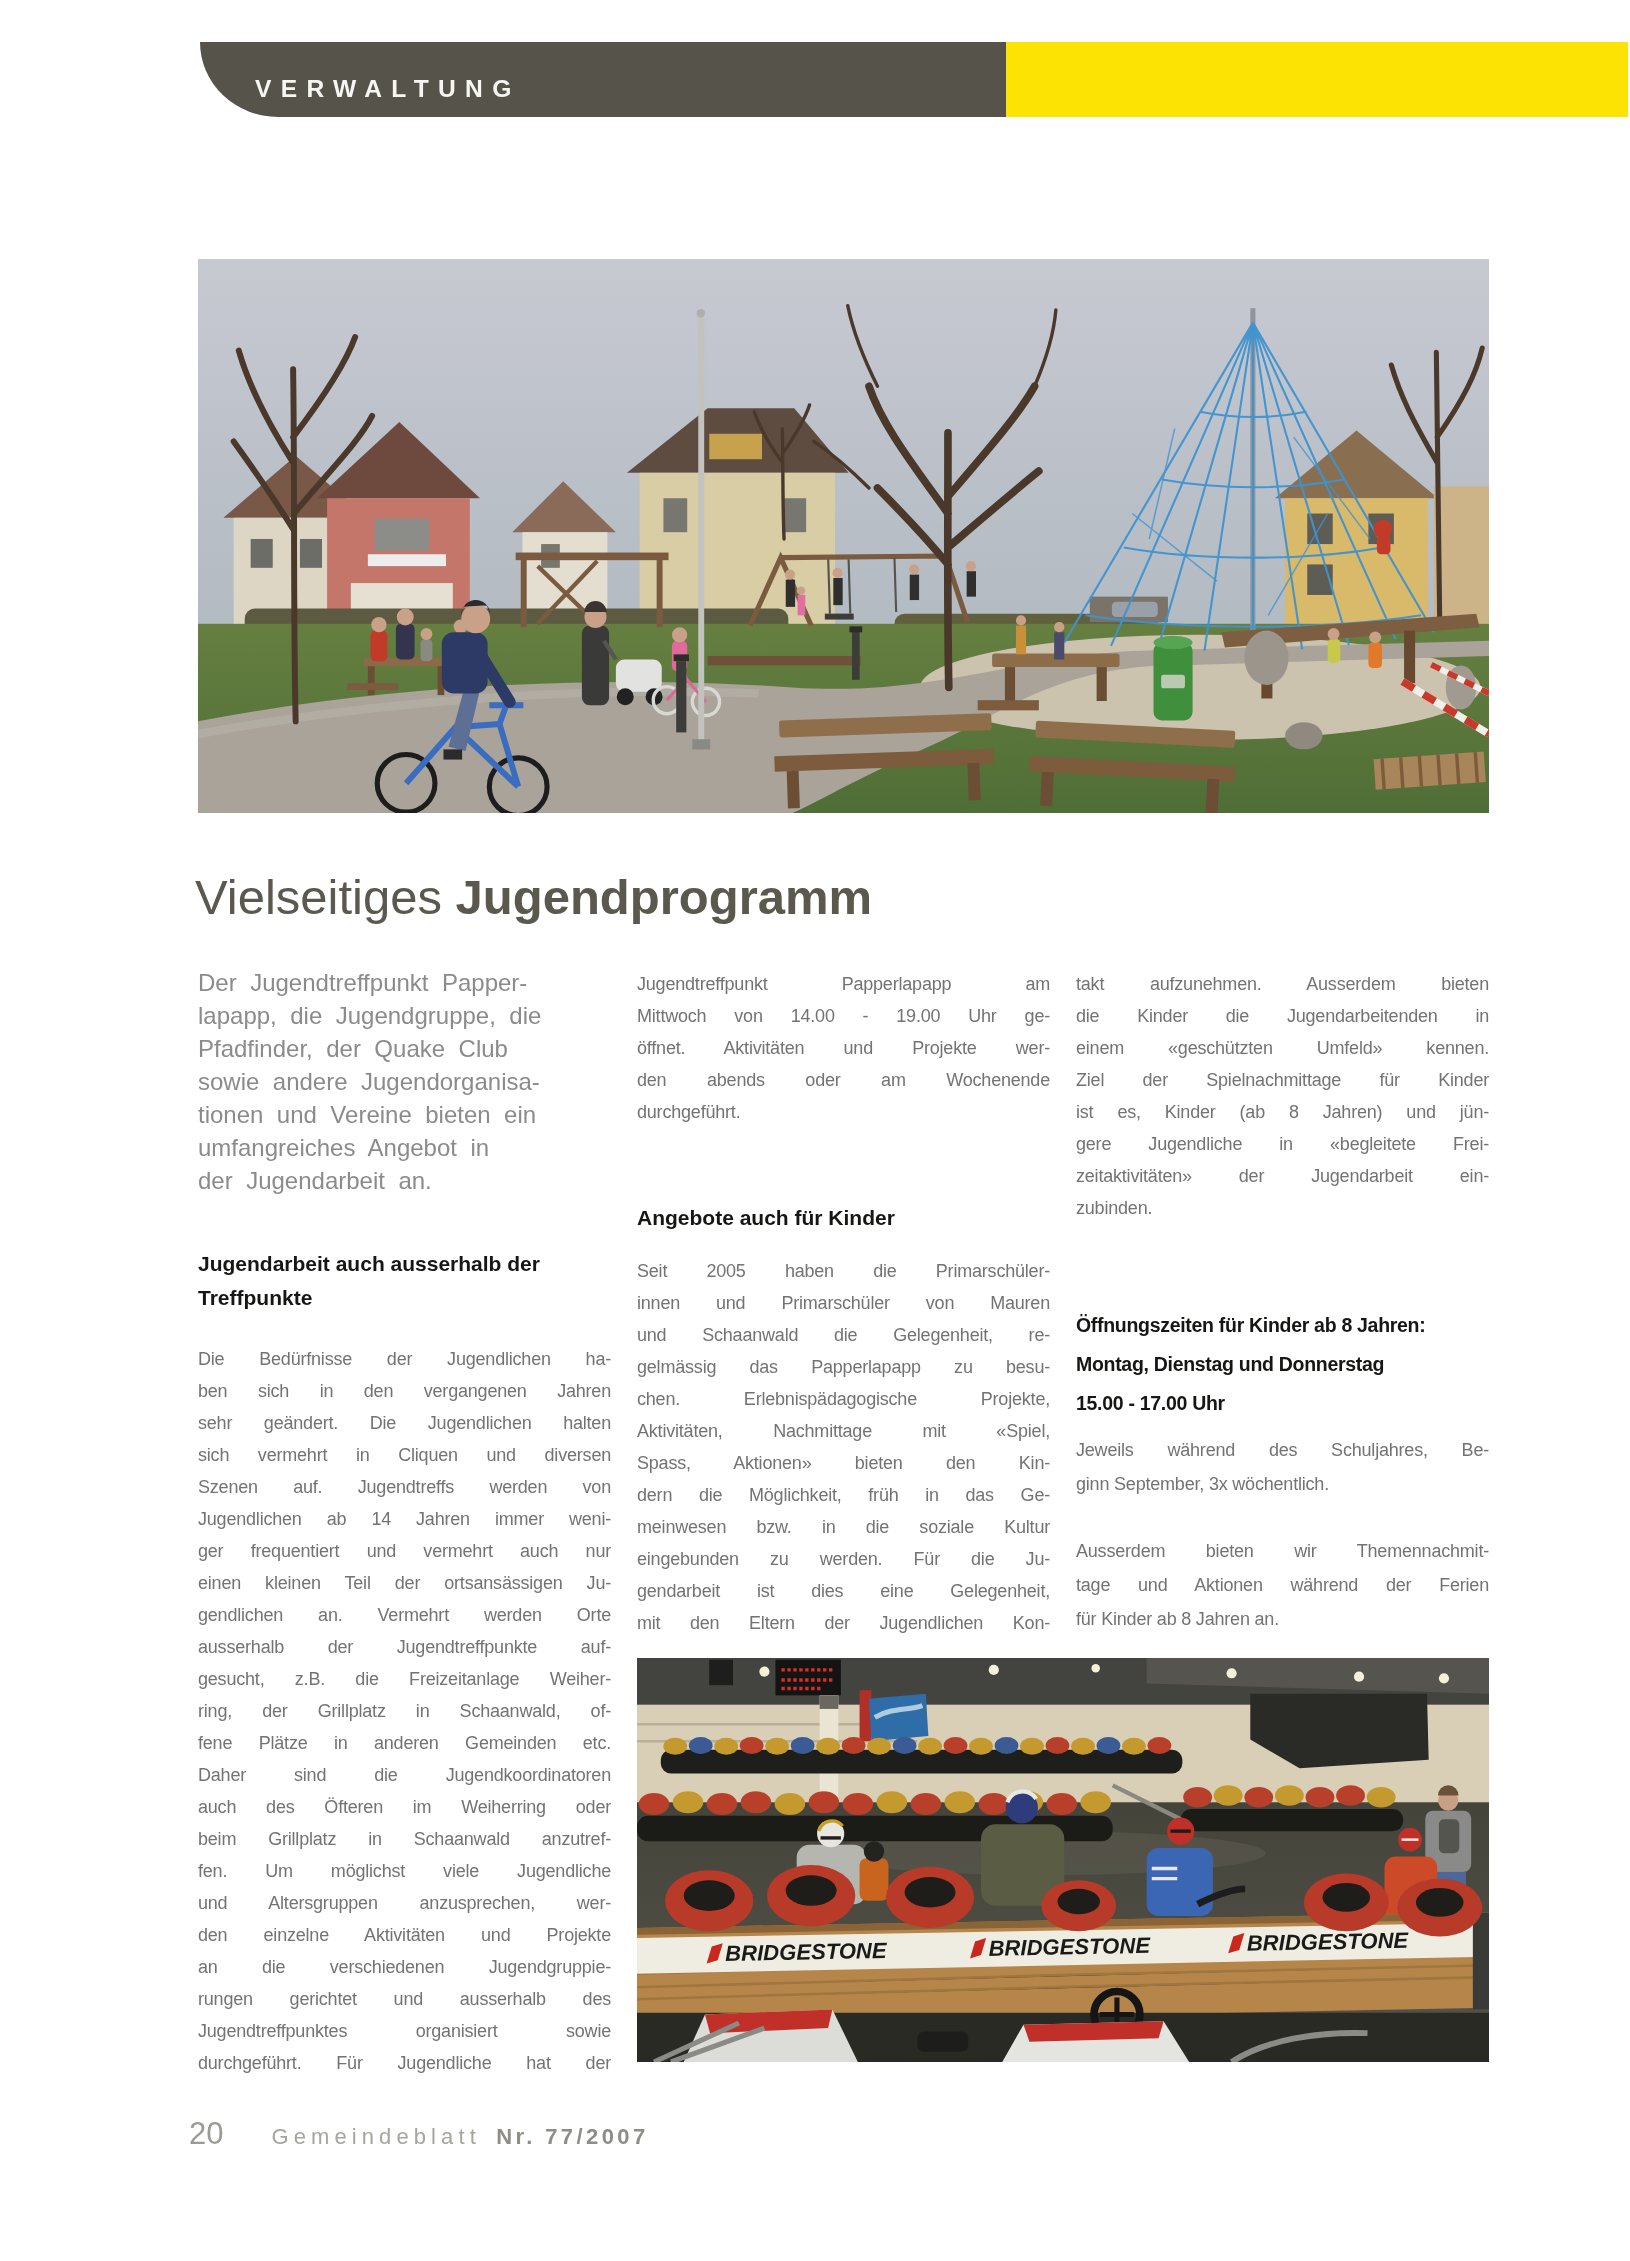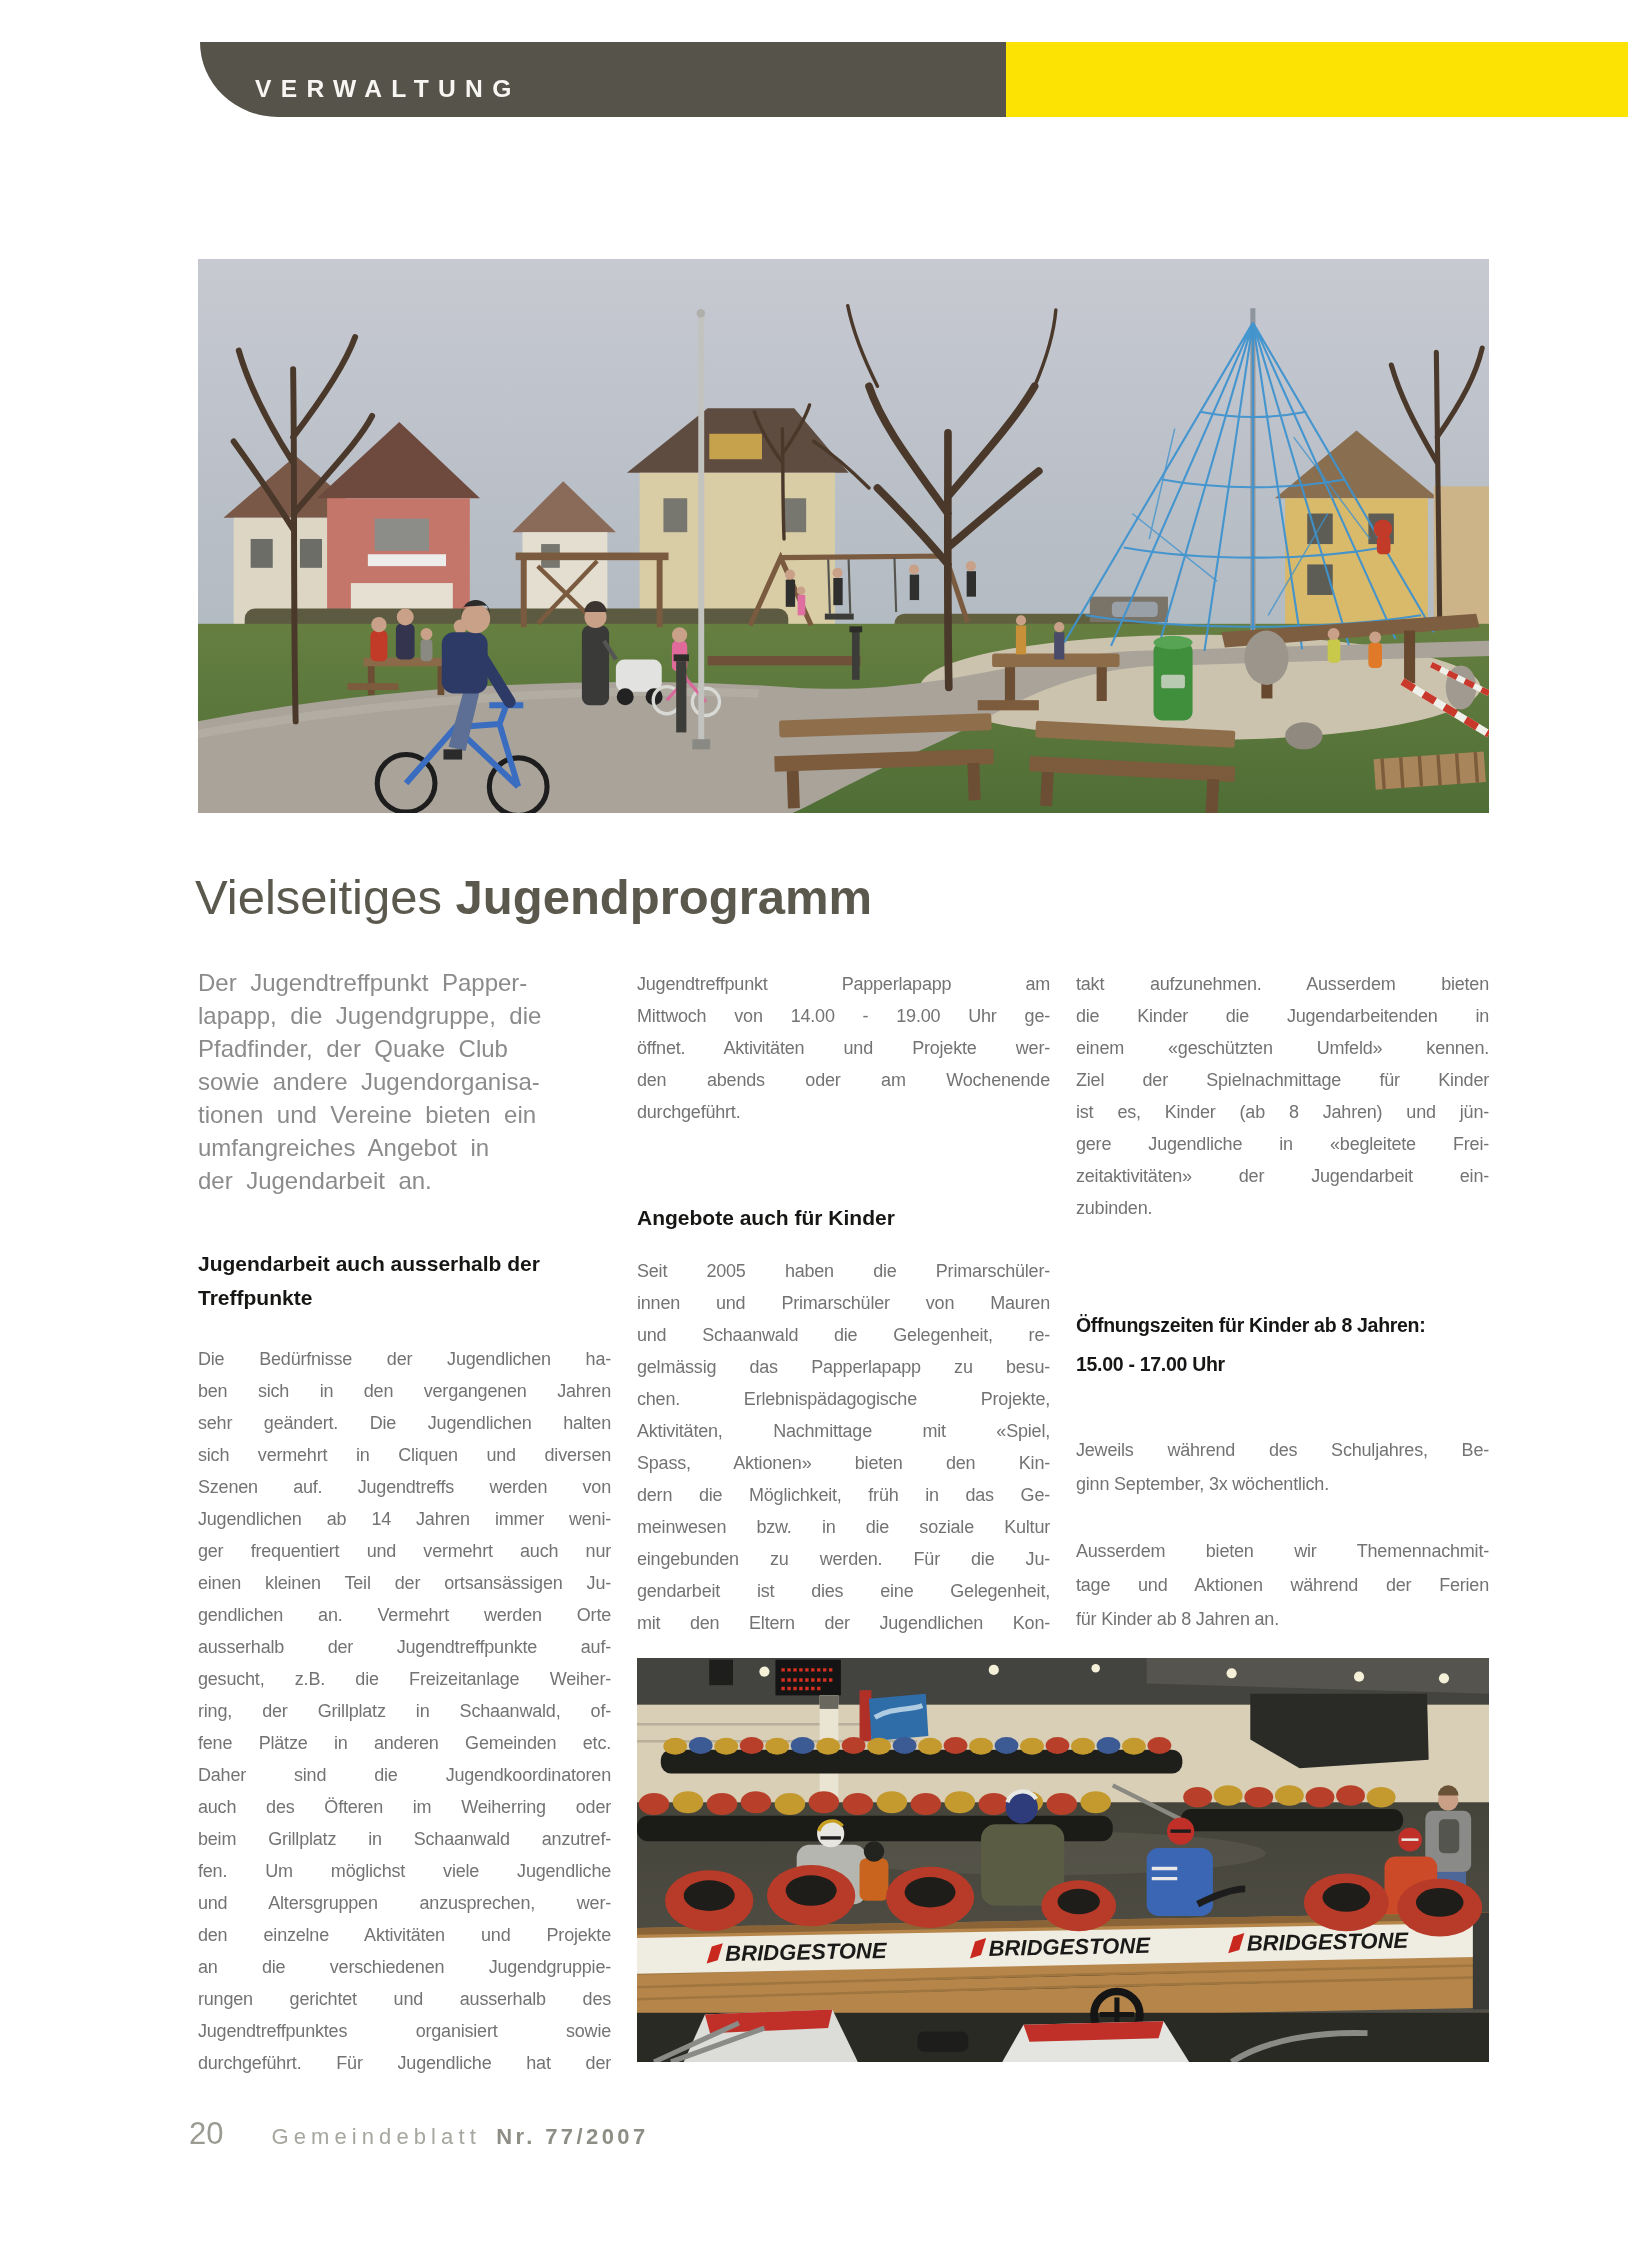--- a/index.html
+++ b/index.html
@@ -323,20 +323,21 @@
       <div class="line">die Kinder die Jugendarbeitenden in</div>
       <div class="line">einem «geschützten Umfeld» kennen.</div>
       <div class="line">Ziel der Spielnachmittage für Kinder</div>
       <div class="line">ist es, Kinder (ab 8 Jahren) und jün-</div>
       <div class="line">gere Jugendliche in «begleitete Frei-</div>
       <div class="line">zeitaktivitäten» der Jugendarbeit ein-</div>
       <div class="line">zubinden.</div>
     </div>
   <div class="col leftlines hours" id="c3-hours">
       <div class="line">Öffnungszeiten für Kinder ab 8 Jahren:</div>
+      <div class="line">Montag, Dienstag und Donnerstag</div>
       <div class="line">15.00 - 17.00 Uhr</div>
     </div>
   <div class="col lines endleft bodytxt" id="c3-p2">
       <div class="line">Jeweils während des Schuljahres, Be-</div>
       <div class="line">ginn September, 3x wöchentlich.</div>
     </div>
   <div class="col lines endleft bodytxt" id="c3-p3">
       <div class="line">Ausserdem bieten wir Themennachmit-</div>
       <div class="line">tage und Aktionen während der Ferien</div>
       <div class="line">für Kinder ab 8 Jahren an.</div>

